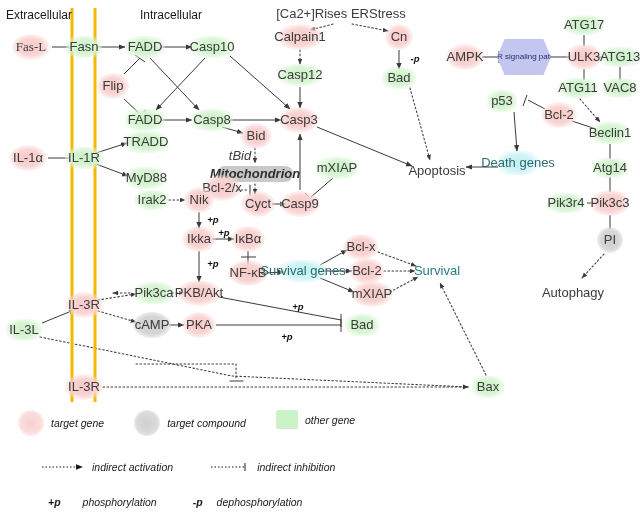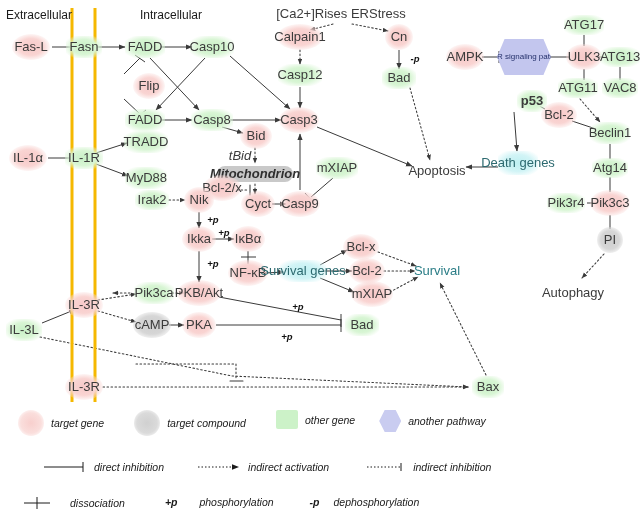--- a/index.html
+++ b/index.html
@@ -200,33 +200,33 @@
 
   <svg class="layer" viewBox="0 0 640 518">
     <line x1="72" y1="8" x2="72" y2="402" stroke="#f5b800" stroke-width="3"></line>
     <line x1="95" y1="8" x2="95" y2="402" stroke="#f5b800" stroke-width="3"></line>
   </svg>
 
   <div class="membrane-lbl" style="left:6px;top:8px;">Extracellular</div>
   <div class="membrane-lbl" style="left:116px;top:8px;margin-left:24px;">Intracellular</div>
 
   <div id="node-layer">
-      <div class="node n-gene" style="left: 31px; top: 47px; width: 38px; height: 26px; border-radius: 50%;">
+      <div class="node n-gene" style="left: 31px; top: 47px; width: 38px; height: 26px; border-radius: 50%; font-family: Liberation Serif, serif;">
         <span>Fas-L</span>
       </div>
       <div class="node n-other" style="left: 84px; top: 47px; width: 36px; height: 22px;">
         <span>Fasn</span>
       </div>
       <div class="node n-other" style="left: 145px; top: 47px; width: 40px; height: 22px;">
         <span>FADD</span>
       </div>
       <div class="node n-other" style="left: 212px; top: 47px; width: 44px; height: 22px;">
         <span>Casp10</span>
       </div>
-      <div class="node n-gene" style="left: 113px; top: 86px; width: 32px; height: 26px; border-radius: 50%; margin-left: 36px;">
+      <div class="node n-gene" style="left: 113px; top: 86px; width: 32px; height: 26px; border-radius: 50%;">
         <span>Flip</span>
       </div>
       <div class="node n-other" style="left: 145px; top: 120px; width: 40px; height: 22px;">
         <span>FADD</span>
       </div>
       <div class="node n-other" style="left: 212px; top: 120px; width: 42px; height: 22px;">
         <span>Casp8</span>
       </div>
       <div class="node n-gene" style="left: 299px; top: 120px; width: 40px; height: 26px; border-radius: 50%;">
         <span>Casp3</span>
@@ -353,21 +353,21 @@
       </div>
       <div class="node n-other" style="left: 620px; top: 57px; width: 40px; height: 20px;">
         <span>ATG13</span>
       </div>
       <div class="node n-other" style="left: 578px; top: 88px; width: 40px; height: 20px;">
         <span>ATG11</span>
       </div>
       <div class="node n-other" style="left: 620px; top: 88px; width: 36px; height: 20px;">
         <span>VAC8</span>
       </div>
-      <div class="node n-other" style="left: 532px; top: 101px; width: 30px; height: 22px; font-weight: bold;">
+      <div class="node n-other" style="left: 502px; top: 101px; width: 30px; height: 22px;">
         <span>p53</span>
       </div>
       <div class="node n-gene" style="left: 559px; top: 115px; width: 36px; height: 26px; border-radius: 50%;">
         <span>Bcl-2</span>
       </div>
       <div class="node n-other" style="left: 610px; top: 133px; width: 40px; height: 22px;">
         <span>Beclin1</span>
       </div>
       <div class="node n-surv" style="left: 518px; top: 163px; width: 40px; height: 24px;">
         <span>Death genes</span>
@@ -406,58 +406,40 @@
       <span class="lg-txt">target gene</span>
     </div>
     <div class="lg-item" style="margin-left:20px;">
       <div class="sw sw-grey"></div>
       <span class="lg-txt">target compound</span>
     </div>
     <div class="lg-item" style="margin-left:20px;">
       <div class="sw sw-green"></div>
       <span class="lg-txt">other gene</span>
     </div>
-    <div class="lg-item" style="margin-left:14px;">
-      <div class="sw sw-hex"></div>
-      <span class="lg-txt">another pathway</span>
-    </div>
   </div>
 
   <div class="lg-row" style="left:18px;top:56px;">
-    <div class="lg-item" style="margin-left:24px;">
-      <svg class="lg-line" viewBox="0 0 46 14">
-        <line x1="2" y1="7" x2="41" y2="7" stroke="#1a1a1a" stroke-width="1"></line>
-        <line x1="41" y1="2" x2="41" y2="12" stroke="#1a1a1a" stroke-width="1"></line>
-      </svg>
-      <span class="lg-txt">direct inhibition</span>
-    </div>
     <div class="lg-item" style="margin-left:22px;">
       <svg class="lg-line" viewBox="0 0 46 14">
         <line x1="2" y1="7" x2="37" y2="7" stroke="#1a1a1a" stroke-width="1" stroke-dasharray="1.5,2"></line>
         <path d="M36,4.2 L43,7 L36,9.8 z" fill="#1a1a1a"></path>
       </svg>
       <span class="lg-txt">indirect activation</span>
     </div>
     <div class="lg-item" style="margin-left:22px;">
       <svg class="lg-line" viewBox="0 0 46 14">
         <line x1="6" y1="7" x2="40" y2="7" stroke="#1a1a1a" stroke-width="1" stroke-dasharray="1.5,2"></line>
         <line x1="40" y1="3" x2="40" y2="11" stroke="#1a1a1a" stroke-width="1"></line>
       </svg>
       <span class="lg-txt">indirect inhibition</span>
     </div>
   </div>
 
   <div class="lg-row" style="left:18px;top:92px;">
-    <div class="lg-item">
-      <svg class="lg-line" viewBox="0 0 46 14">
-        <line x1="6" y1="7" x2="32" y2="7" stroke="#1a1a1a" stroke-width="1"></line>
-        <line x1="19" y1="1" x2="19" y2="13" stroke="#1a1a1a" stroke-width="1"></line>
-      </svg>
-      <span class="lg-txt">dissociation</span>
-    </div>
     <div class="lg-item" style="margin-left:30px;">
       <span class="lg-txt" style="font-weight:bold;margin-right:22px;">+p</span>
       <span class="lg-txt">phosphorylation</span>
     </div>
     <div class="lg-item" style="margin-left:26px;">
       <span class="lg-txt" style="font-weight:bold;margin-right:14px;">-p</span>
       <span class="lg-txt">dephosphorylation</span>
     </div>
   </div>
 </div>

